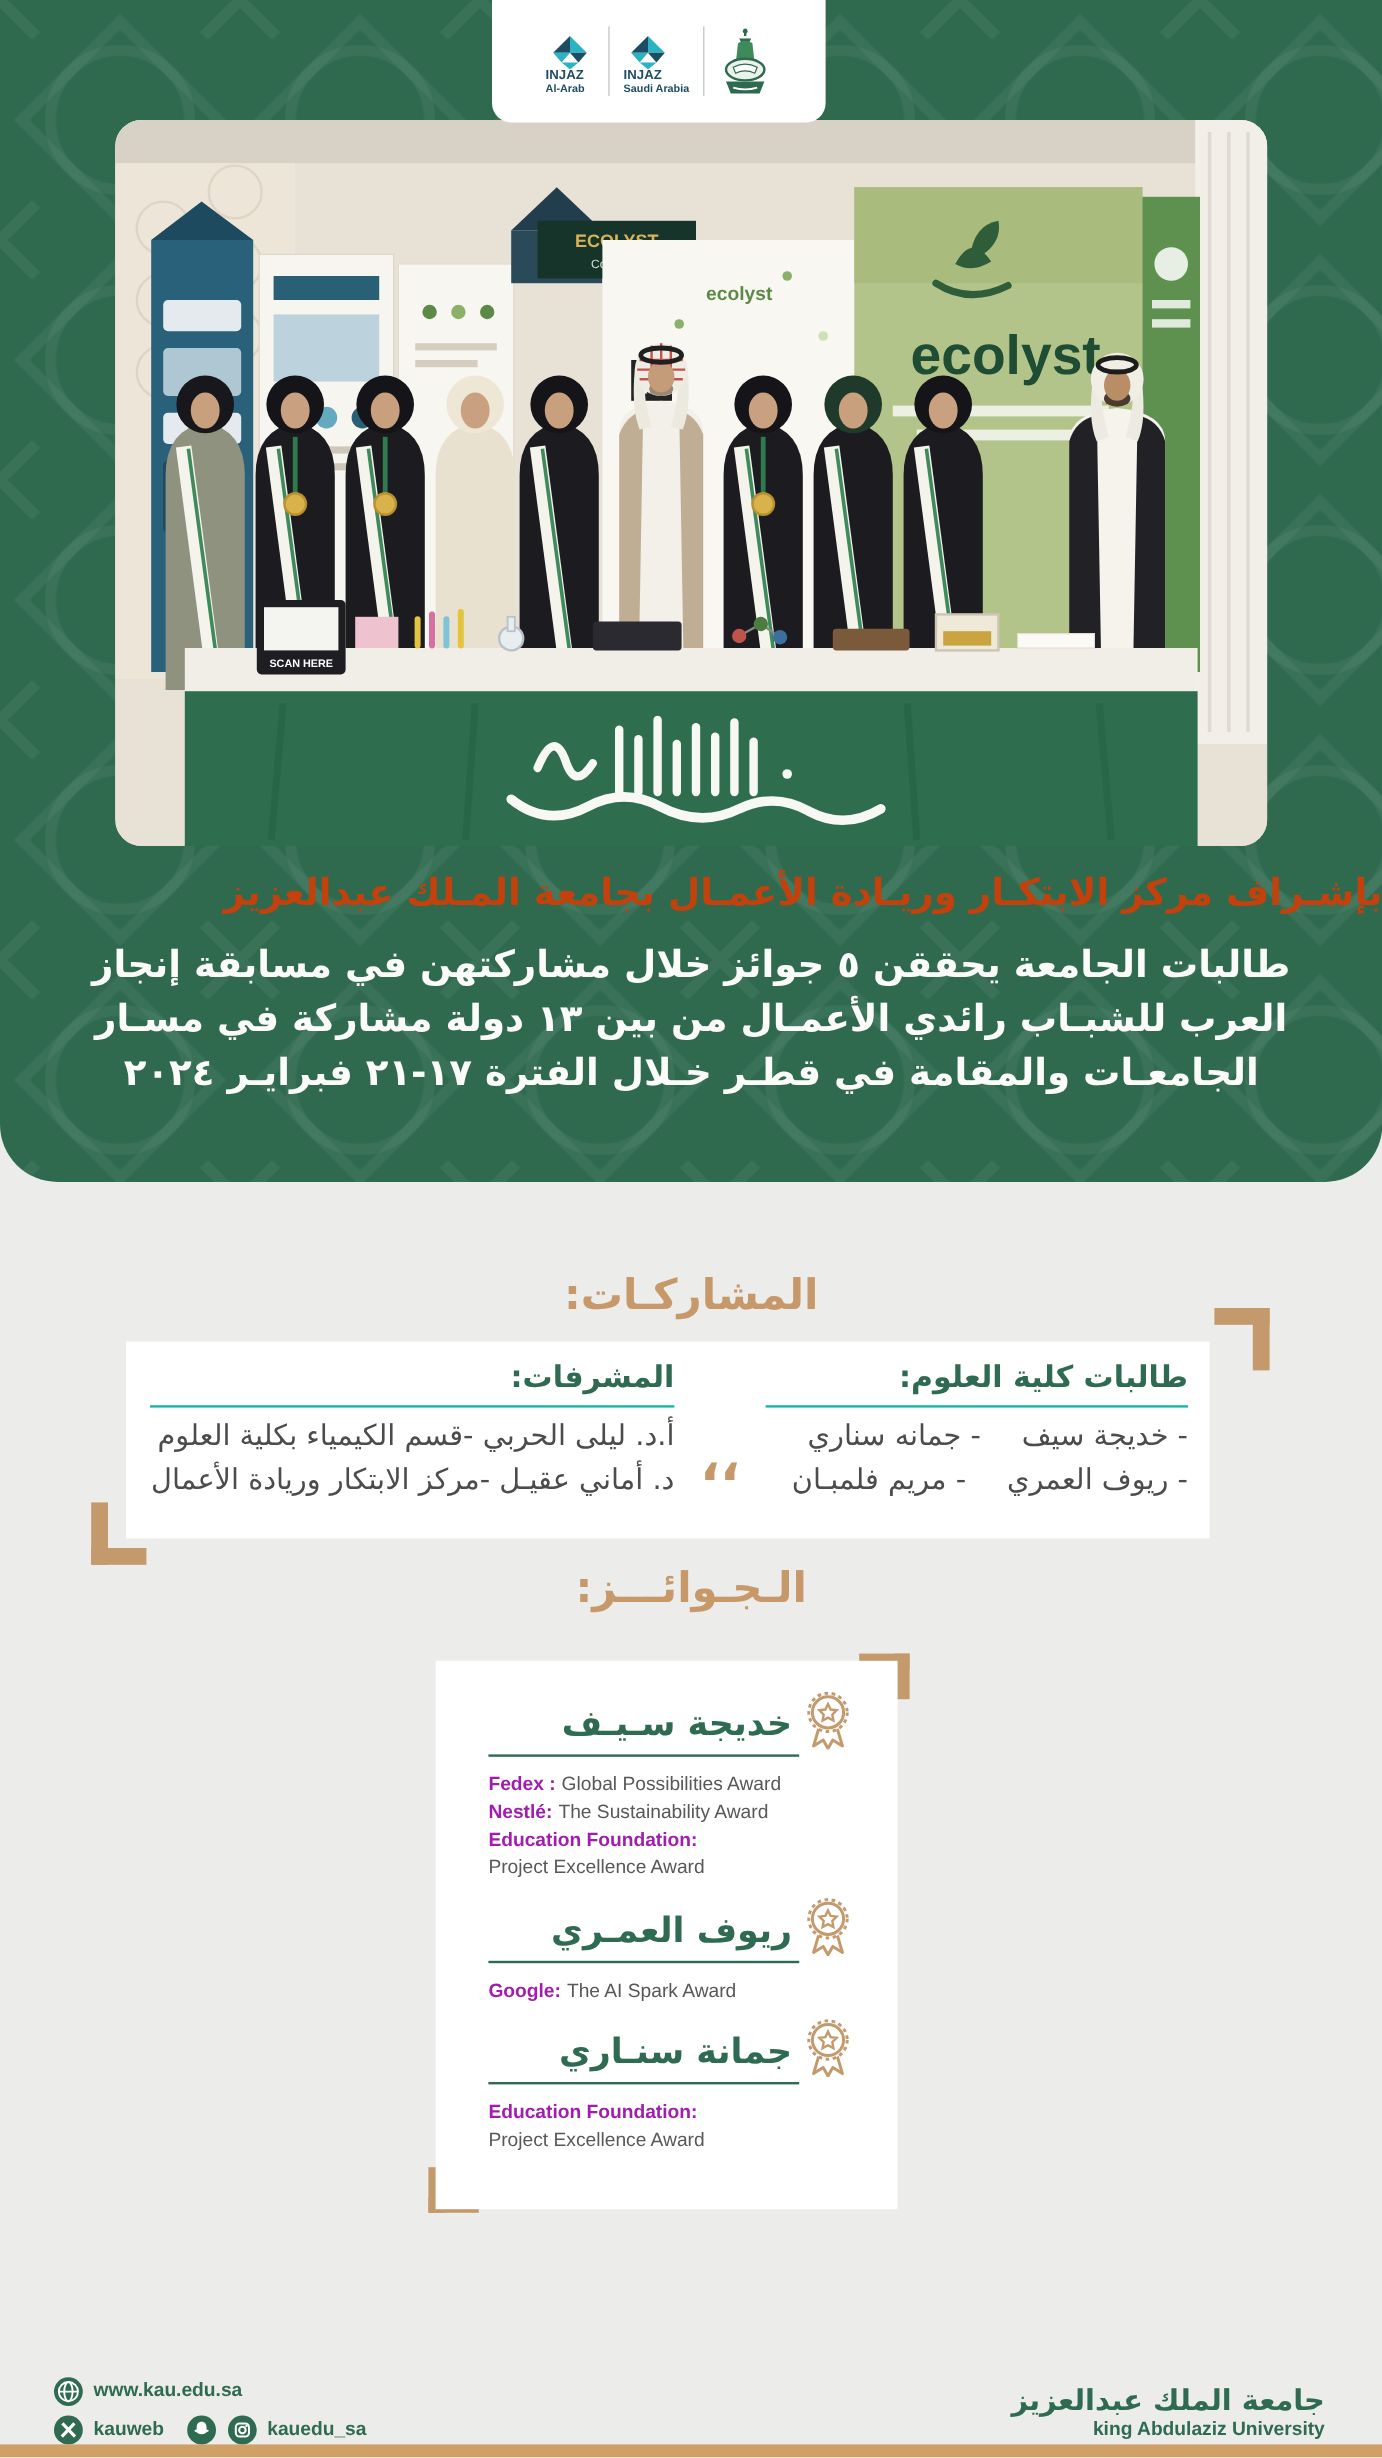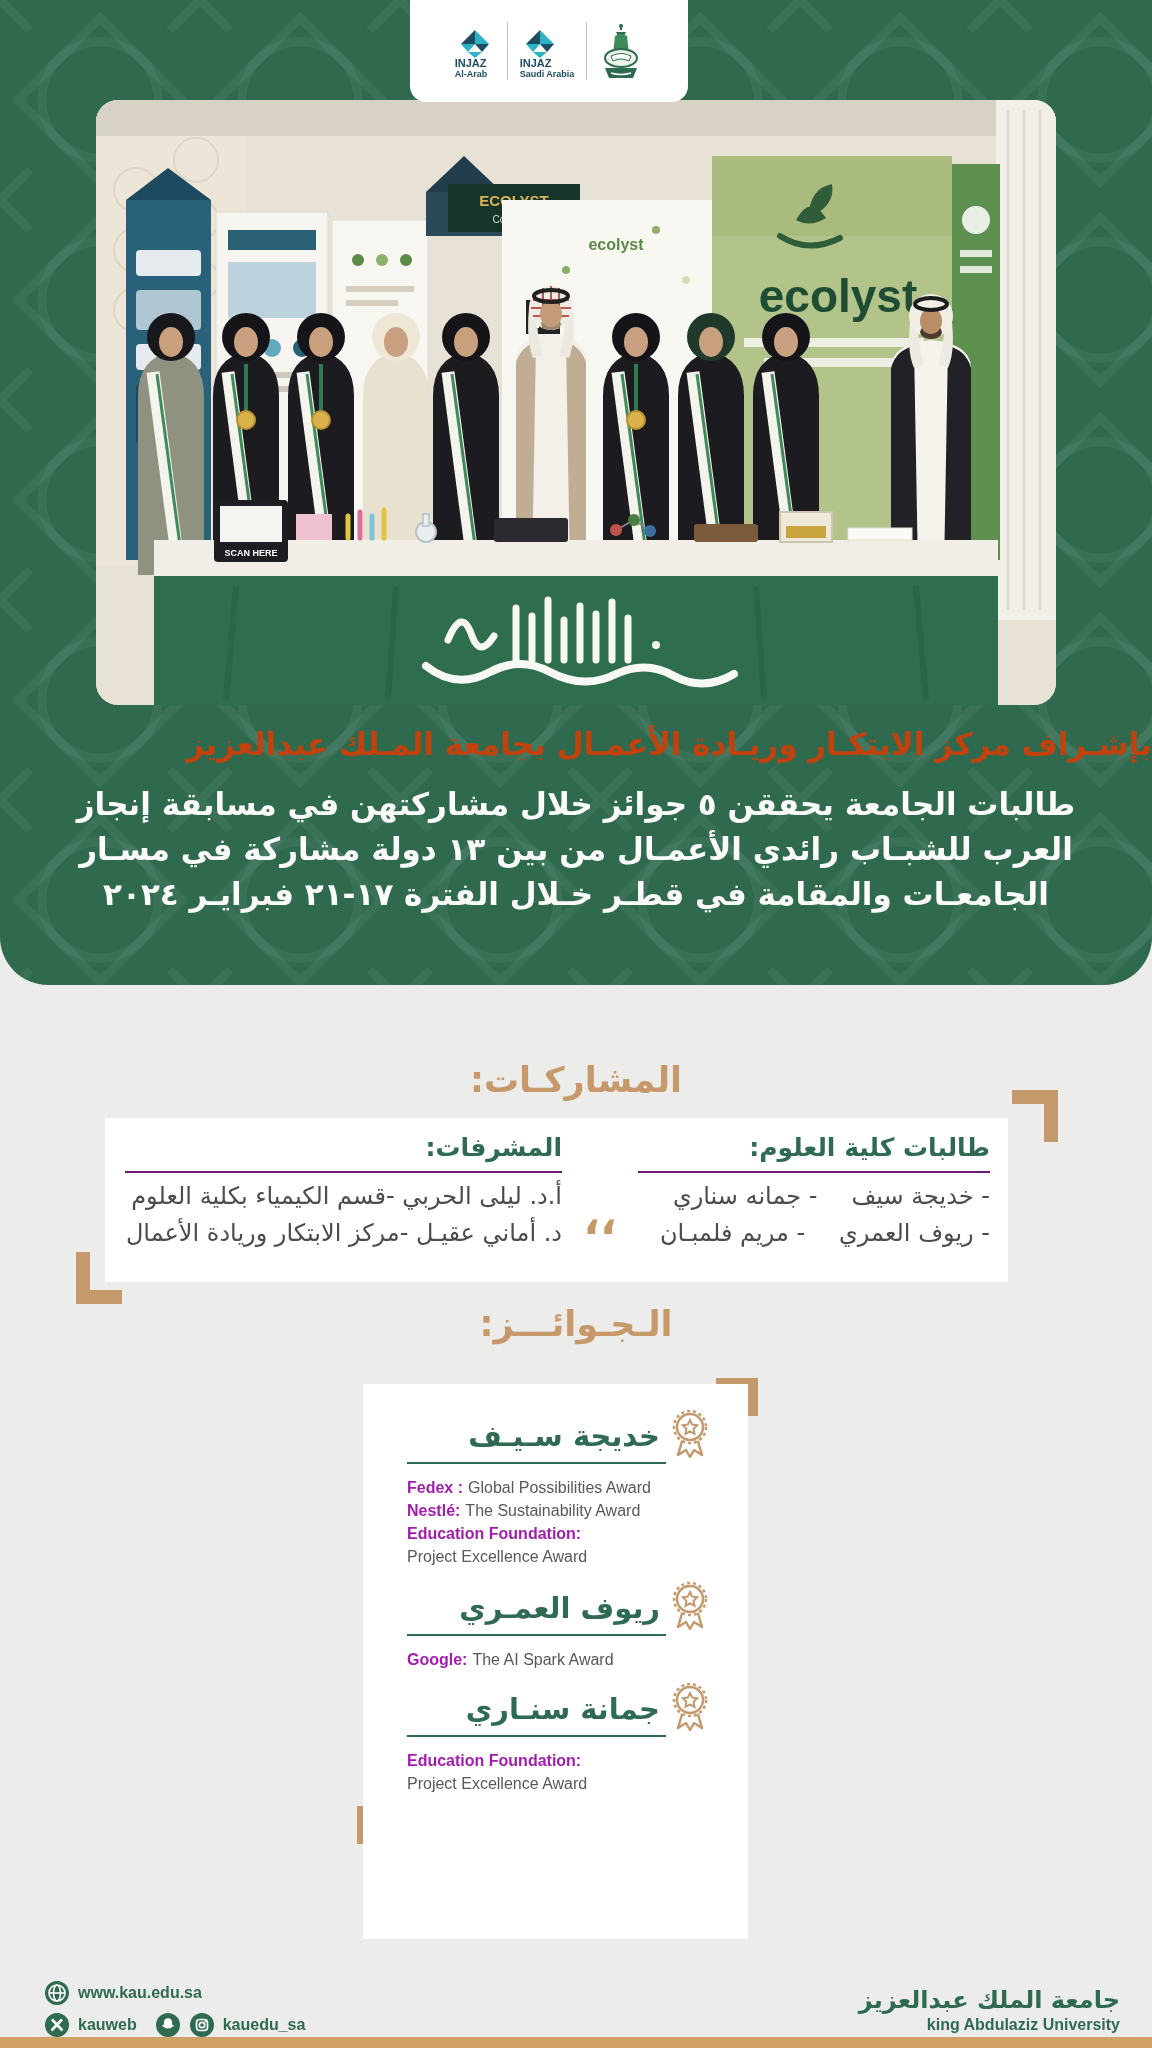--- a/index.html
+++ b/index.html
@@ -32,50 +32,50 @@
     font-size:35px;font-weight:bold;color:#C7996A;}
   #title-participants{top:1040px;margin-top:20px;}
   #title-awards{top:1304px;}
   
   .pcard{position:absolute;left:105px;top:1118px;width:903px;height:164px;background:#fff;
     box-sizing:border-box;padding:15px 18px 12px 20px;display:flex;gap:6px;}
   .pcol{display:flex;flex-direction:column;}
   .pcol.students{width:352px;}
   .pcol.sups{flex:1;}
   .p-head{color:#2E6B52;font-size:25px;font-weight:bold;text-align:right;
-    padding-bottom:9px;border-bottom:2px solid #701a75;}
+    padding-bottom:9px;border-bottom:2px solid #14b8a6;}
   .p-row{display:flex;gap:34px;color:#4C4C4E;font-size:24px;margin-top:9px;white-space:nowrap;}
   .p-row.single{display:block;text-align:right;}
   .pquote{width:64px;display:flex;align-items:center;justify-content:center;
     color:#C7996A;font-size:44px;font-weight:bold;padding-top:34px;}
   
   .corner{position:absolute;box-sizing:border-box;}
   .corner.tr{border-top:14px solid #C49A6C;border-right:14px solid #C49A6C;}
   .corner.bl{border-bottom:14px solid #C49A6C;border-left:14px solid #C49A6C;}
   #br-p-tr{left:1012px;top:1090px;width:46px;height:52px;}
   #br-p-bl{left:76px;top:1252px;width:46px;height:52px;}
   #br-a-tr{left:716px;top:1378px;width:42px;height:38px;border-width:13px;}
   #br-a-bl{left:357px;top:1806px;width:42px;height:38px;border-width:13px;}
   
-  .acard{position:absolute;left:363px;top:1384px;width:385px;height:555px;background:#fff;
+  .acard{position:absolute;left:363px;top:1384px;width:385px;height:457px;background:#fff;
     box-sizing:border-box;padding:24px 38px 0 44px;direction:rtl;overflow:hidden;}
   .winner{margin-bottom:6px;}
   .name-row{display:flex;align-items:center;gap:10px;}
   .w-name{color:#2E6B52;font-size:29px;font-weight:bold;padding-top:6px;}
   .w-underline{border-bottom:2px solid #2E6B52;margin:4px 44px 12px 0;}
   .award-lines{direction:ltr;text-align:left;font-family:"Liberation Sans",sans-serif;
     font-size:16px;line-height:23px;color:#58585A;}
   .award-lines .brand{font-weight:bold;color:#a21caf;margin-right:5px;}
   
   .footer-left{position:absolute;left:44px;top:1980px;font-family:"Liberation Sans",sans-serif;}
   .f-row{display:flex;align-items:center;gap:8px;height:26px;}
   .f-row + .f-row{margin-top:6px;}
   .f-row .handle{font-size:16px;font-weight:bold;color:#2E6B50;}
   .icon-gap{width:2px;}
-  .footer-right{position:absolute;right:32px;top:1986px;text-align:right;}
+  .footer-right{position:absolute;right:48px;top:1986px;text-align:right;}
   .uni-ar{font-size:24px;font-weight:bold;color:#2E6B52;direction:rtl;}
   .uni-en{font-family:Liberation Sans, sans-serif;font-size:16px;font-weight:bold;color:#2E6B52;margin-top:2px;}
   .gold-bar{position:absolute;left:0;bottom:0;width:1152px;height:11px;background:#D0A067;}
 </style>
 </head>
 <body>
 
 <div id="poster">
 
   <div class="green-panel">

